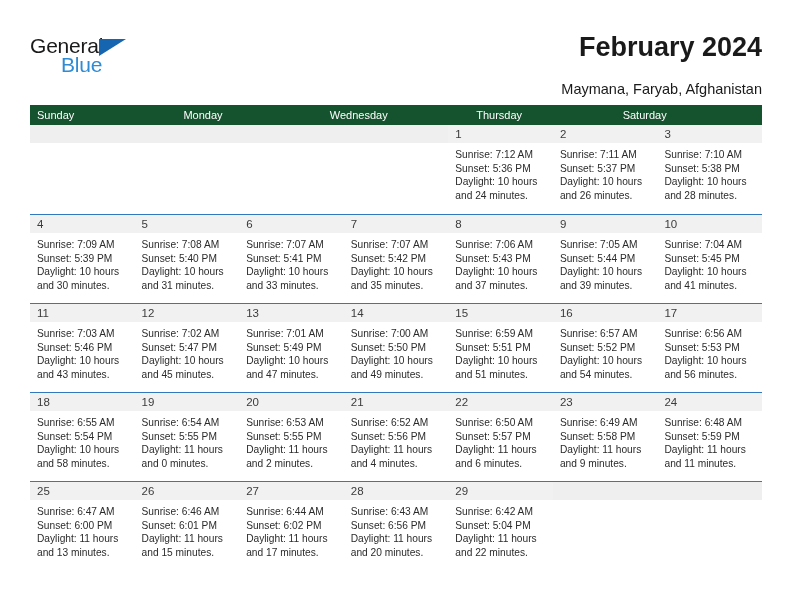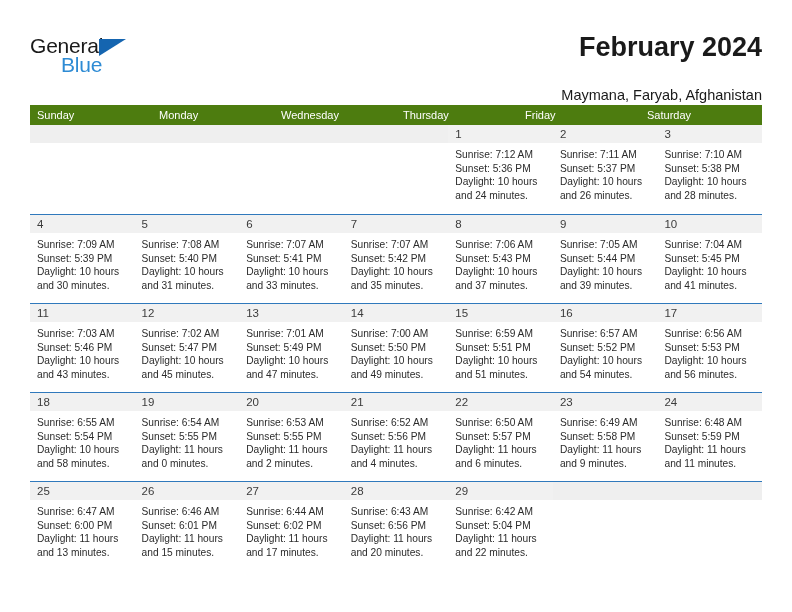--- a/index.html
+++ b/index.html
@@ -76,35 +76,35 @@
     font-size: 27px;
     color: #1a1a1a;
     font-weight: bold;
     line-height: 34px;
     white-space: nowrap;
   }
   .cal-subtitle {
     font-size: 14.5px;
     color: #1a1a1a;
     line-height: 22px;
-    margin-top: 20px;
+    margin-top: 14px;
     white-space: nowrap;
   }
 
   
   .calendar {
     position: absolute;
     left: 30px;
     top: 105px;
     width: 732px;
   }
 
   .weekday-row {
     display: flex;
-    background: #4d7c0f;
+    background: #14532d;
     height: 20px;
   }
   .weekday {
     flex: 1 1 0;
     color: #ffffff;
     font-size: 11px;
     line-height: 20px;
     padding-left: 7px;
     box-sizing: border-box;
     white-space: nowrap;
@@ -173,21 +173,20 @@
 
   </div>
 
   <div class="calendar">
 
     <div class="weekday-row">
       <div class="weekday">Sunday</div>
       <div class="weekday">Monday</div>
       <div class="weekday">Wednesday</div>
       <div class="weekday">Thursday</div>
-      <div class="weekday">Friday</div>
       <div class="weekday">Saturday</div>
     </div>
 
     <div id="weeks-container">
         <div class="week-row first">
           <div class="day-cell empty">
             <div class="daynum-strip">
               <div class="daynum"></div>
             </div>
           </div>

